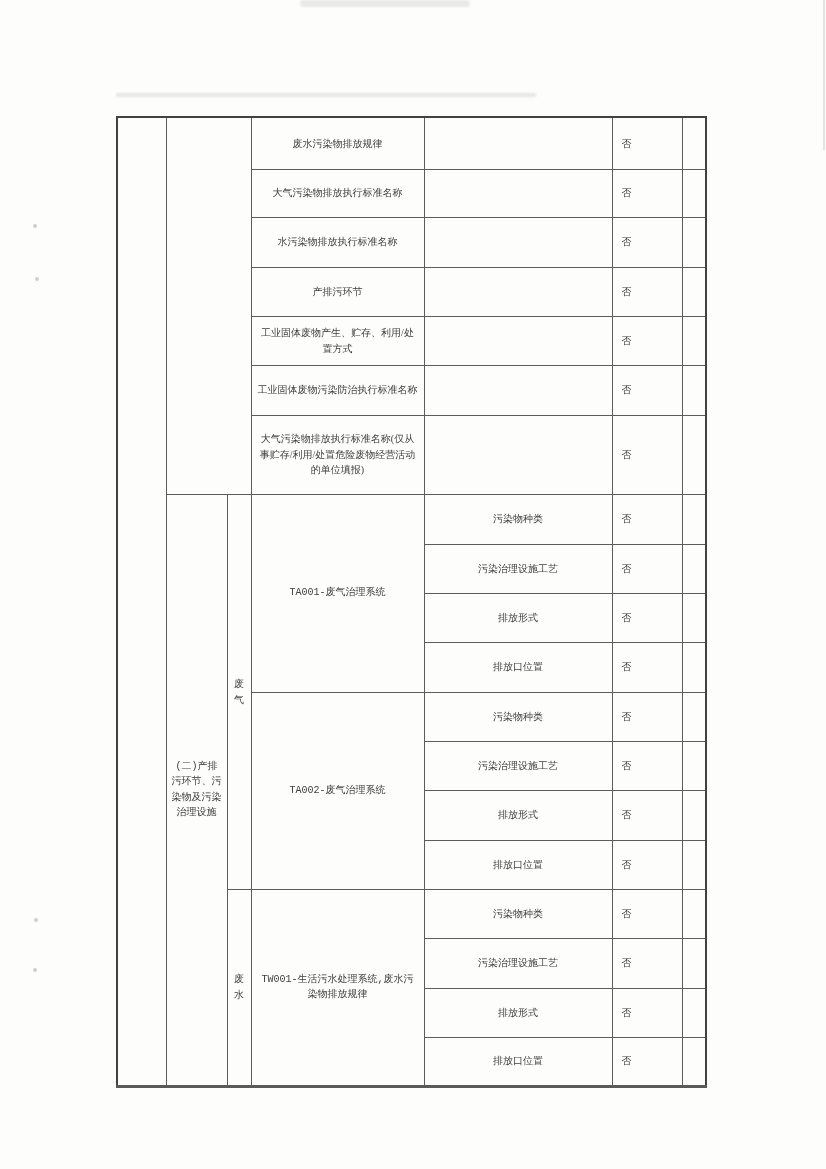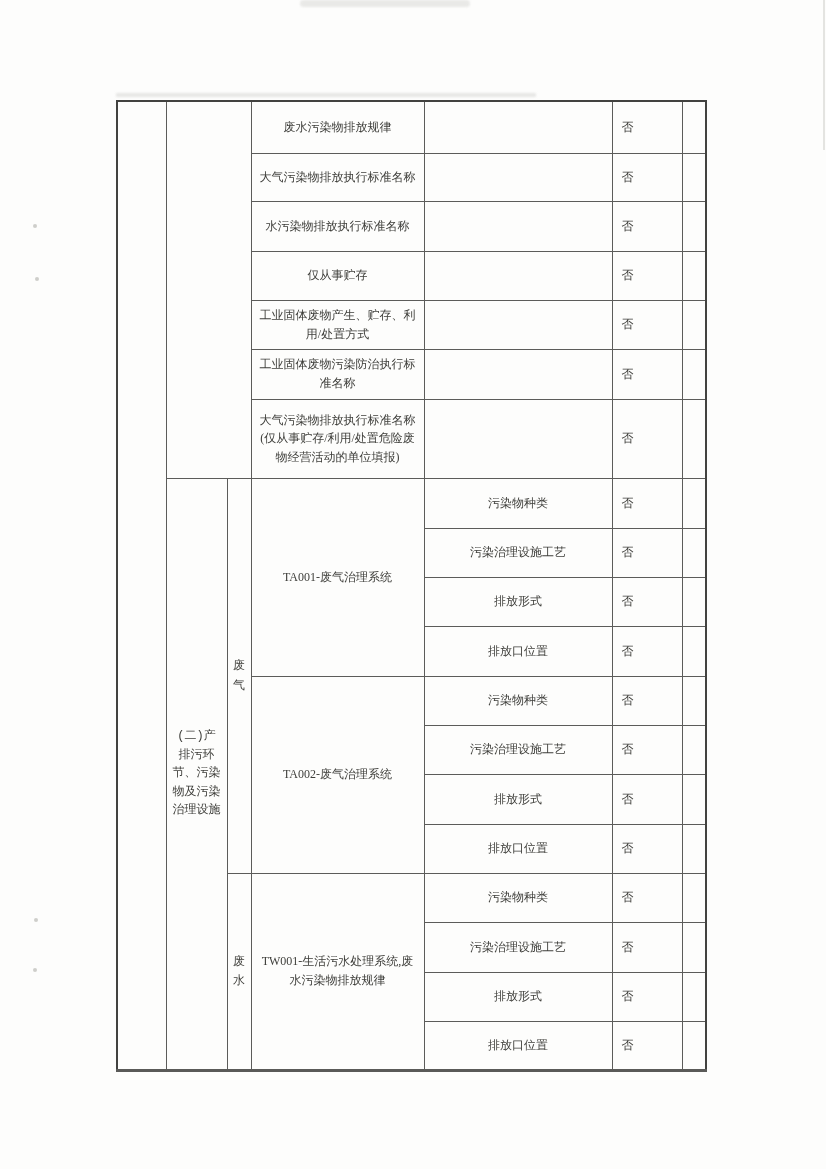--- a/index.html
+++ b/index.html
@@ -7,25 +7,25 @@
     width:826px; height:1169px;
     background:#ffffff;
     position:relative;
     font-family:"Liberation Serif","DejaVu Serif",serif;
     color:#3e3e3a;
     overflow:hidden;
   }
   .sheet { position:absolute; inset:0; background:#fdfdfc; }
 
   table.form {
-    position:absolute; left:116px; top:100px;
+    position:absolute; left:116px; top:116px;
     width:589px;
     border-collapse:collapse;
     table-layout:fixed;
-    font-size:12px;
+    font-size:10px;
     border:2px solid #424240;
     border-bottom-width:3px;
     border-bottom-color:#5a5a58;
   }
   td {
     border:1px solid #5c5c5a;
     padding:2px 6px;
     text-align:center;
     vertical-align:middle;
     line-height:1.55;
@@ -34,21 +34,21 @@
   }
   td.val { text-align:left; padding-left:9px; }
   td.cat { padding:2px 5px;font-family:Liberation Mono, monospace; }
   td.medium { padding:2px 2px;margin-top:44px; }
   td.medium .vtext {
     display:inline-block;
     width:1.1em;
     line-height:1.6;
     word-break:break-all;
   }
-  td.sys { padding:2px 6px; }
+  td.sys { padding:2px 6px;font-family:Liberation Mono, monospace; }
 
   
   .speck {
     position:absolute; width:4px; height:4px;
     background:#c2c2be; border-radius:50%; opacity:0.8;
   }
   .smudge-top {
     position:absolute; left:300px; top:0px; width:170px; height:7px;
     background:#d9d9d6; opacity:0.55; border-radius:4px; filter:blur(1px);
   }
@@ -100,21 +100,21 @@
       <td class="val">否</td>
       <td></td>
     </tr>
     <tr style="height:50px">
       <td>水污染物排放执行标准名称</td>
       <td></td>
       <td class="val">否</td>
       <td></td>
     </tr>
     <tr style="height:49px">
-      <td>仅从事贮存</td>
+      <td>产排污环节</td>
       <td></td>
       <td class="val">否</td>
       <td></td>
     </tr>
     <tr style="height:49px">
       <td>工业固体废物产生、贮存、利用/处置方式</td>
       <td></td>
       <td class="val">否</td>
       <td></td>
     </tr>

